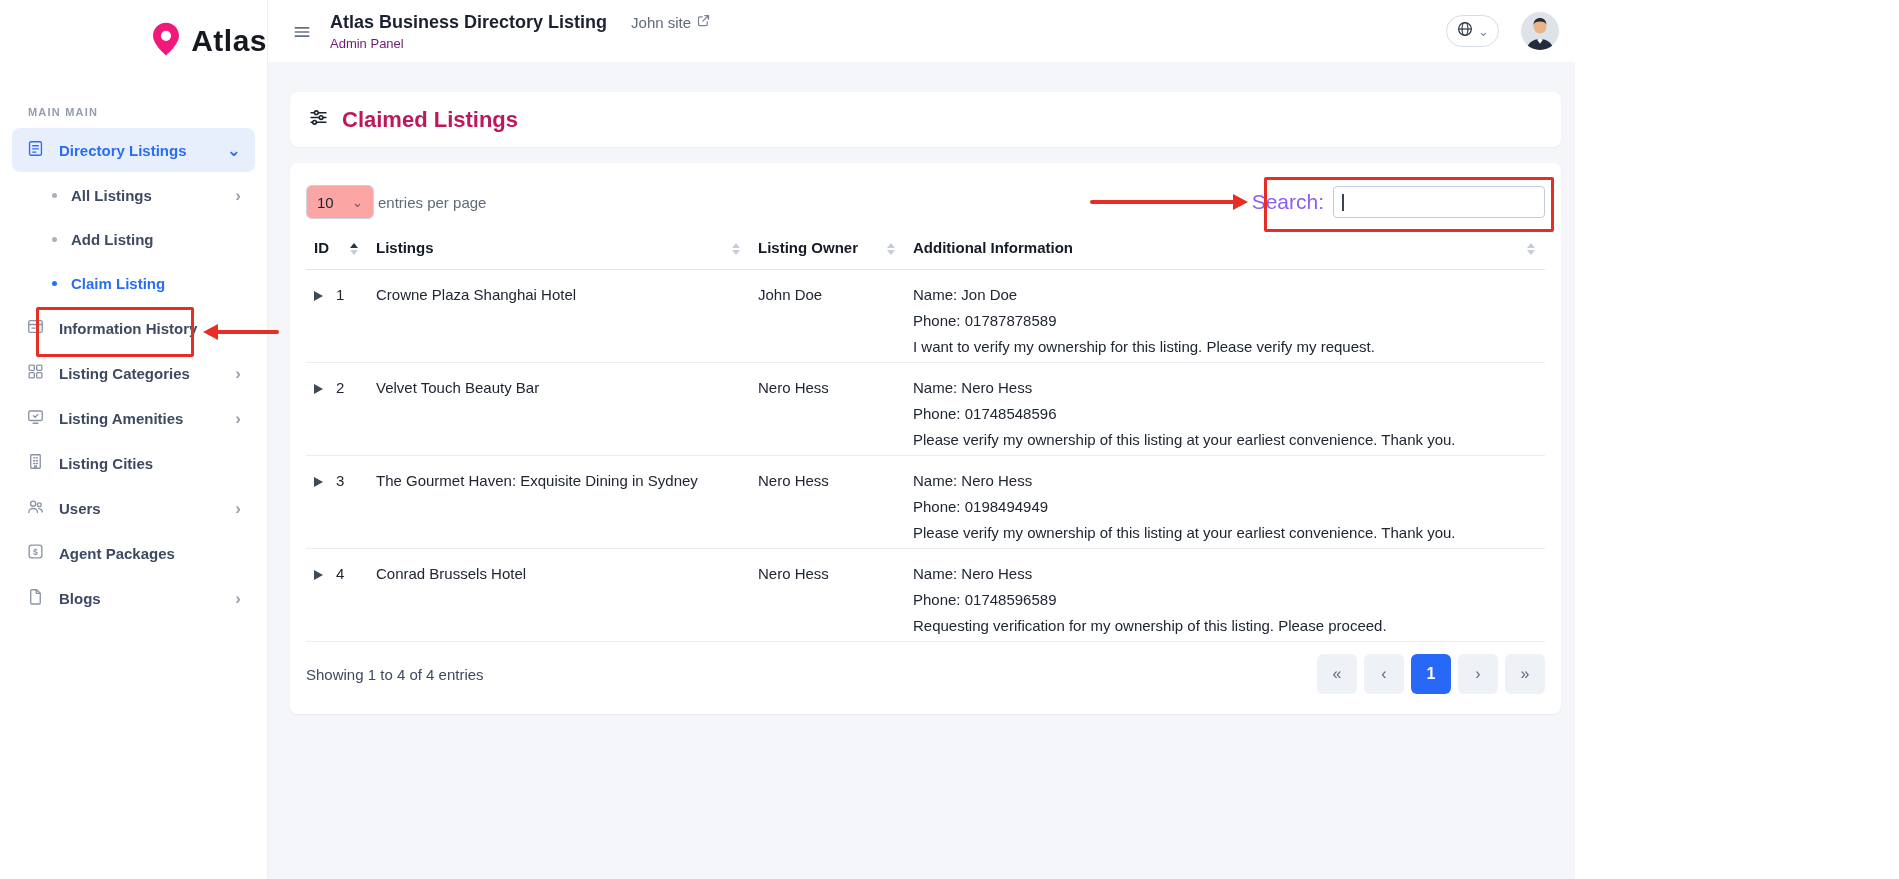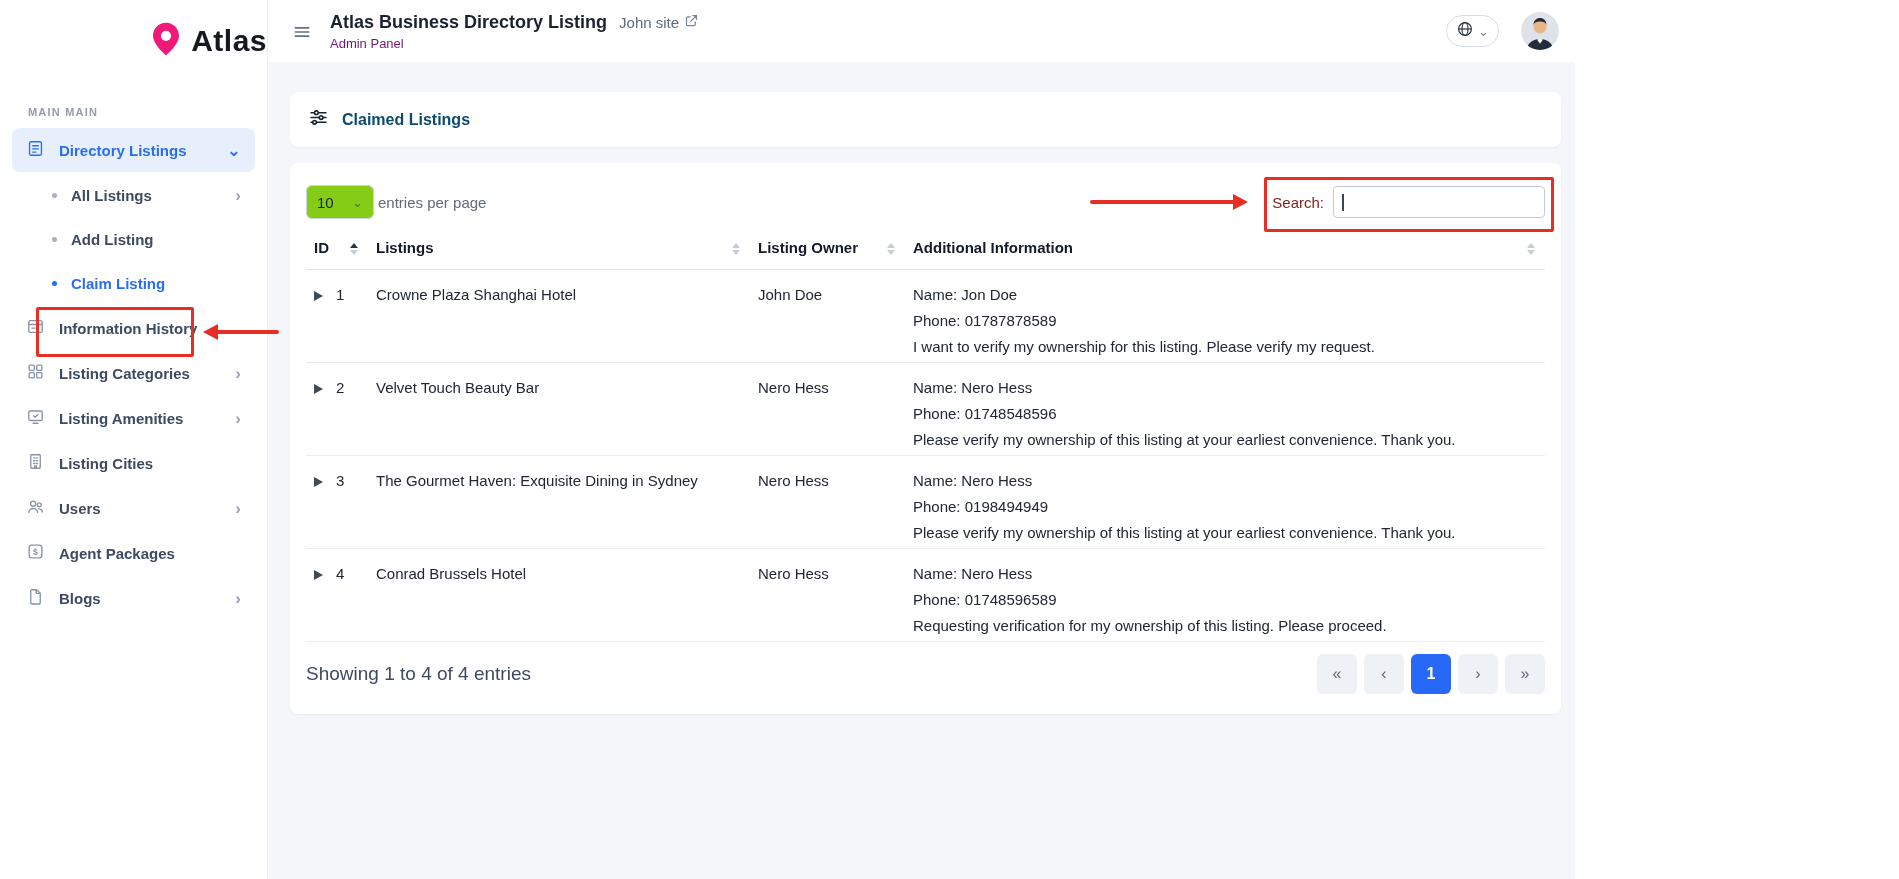--- a/index.html
+++ b/index.html
@@ -22,62 +22,62 @@
   .smi{display:flex;align-items:center;height:44px;padding:0 26px 0 52px;font-weight:bold;font-size:15px;color:#3d4a61;cursor:pointer;}
   .smi .dot{width:5px;height:5px;border-radius:50%;background:#a9b0bf;margin-right:14px;flex:none;}
   .smi .chev{margin-left:auto;color:#9aa3b4;font-size:17px;line-height:1;}
   .smi.claim{color:#2a6df5;}
   .smi.claim .dot{background:#2a6df5;}
 
   
   .main{flex:1;display:flex;flex-direction:column;background:#f4f6fa;}
   .topbar{height:62px;background:#fff;display:flex;align-items:center;padding:0 16px 0 24px;flex:none;}
   .burger{margin-right:18px;cursor:pointer;display:flex;align-items:flex-start;padding-top:2px;}
-  .title-row{display:flex;align-items:center;gap:12px;}
+  .title-row{display:flex;align-items:center;gap:24px;}
   .page-title{font-size:18px;font-weight:bold;color:#1a2130;}
   .view-site{display:flex;align-items:center;gap:5px;color:#5f6a7b;font-size:15px;cursor:pointer;}
   .subtitle{font-size:13px;color:#701a75;margin-top:3px;}
   .topbar-right{margin-left:auto;display:flex;align-items:center;gap:22px;}
   .globe-pill{display:flex;align-items:center;gap:4px;border:1px solid #d7dde6;border-radius:16px;
       padding:4px 9px;cursor:pointer;background:#fff;}
   .globe-pill .chev{color:#7a8494;font-size:13px;}
   .avatar{width:38px;height:38px;border-radius:50%;overflow:hidden;cursor:pointer;flex:none;}
 
   .content{padding:30px 14px 0 22px;}
   .card{background:#fff;border-radius:8px;box-shadow:0 1px 2px rgba(20,30,60,.05);}
   .title-card{height:55px;display:flex;align-items:center;gap:13px;padding:0 18px;margin-bottom:16px;}
-  .card-title{font-size:16px;font-weight:bold;color:#0c4a6e;}
+  .card-title{font-size:22px;font-weight:bold;color:#be185d;}
 
   .table-card{padding:22px 16px 20px;}
   .controls{display:flex;align-items:center;margin-bottom:10px;}
   .pagesize{width:68px;height:34px;border:1px solid #ccd3dd;border-radius:6px;display:flex;align-items:center;
-      justify-content:space-between;padding:0 10px;font-size:15px;color:#1b2230;cursor:pointer;background:#84cc16;}
+      justify-content:space-between;padding:0 10px;font-size:15px;color:#1b2230;cursor:pointer;background:#fca5a5;}
   .pagesize .chev{color:#55606f;font-size:13px;}
   .entries-label{margin-left:4px;color:#5f6a7b;font-size:15px;}
   .search-wrap{margin-left:auto;display:flex;align-items:center;gap:9px;}
-  .search-label{font-size:15px;color:#7f1d1d;}
+  .search-label{font-size:21px;color:#8b5cf6;}
   .search-input{width:212px;height:32px;border:1px solid #c3cbdb;border-radius:4px;padding:0 8px;font-size:15px;
       outline:none;position:relative;background:#fff;}
   .caret{position:absolute;width:1.5px;height:17px;background:#3a4350;}
 
   table{width:100%;border-collapse:collapse;table-layout:fixed;}
   th{text-align:left;font-weight:bold;font-size:15px;color:#141b26;padding:10px 8px 13px;border-bottom:1px solid #dfe3ea;
      position:relative;cursor:pointer;}
   td{padding:12px 8px 2px;border-bottom:1px solid #e9ecf1;vertical-align:top;font-size:15px;color:#202733;line-height:26px;}
   .sort{position:absolute;right:10px;top:50%;transform:translateY(-50%);display:flex;flex-direction:column;gap:2px;}
   .sort i{display:block;width:0;height:0;border-left:4.5px solid transparent;border-right:4.5px solid transparent;}
   .sort .u{border-bottom:5.5px solid #c6ccd8;}
   .sort .d{border-top:5.5px solid #c6ccd8;}
   .sort.asc .u{border-bottom-color:#2a3342;}
   .expand-tri{display:inline-block;width:0;height:0;border-left:9px solid #3f4a56;border-top:5.5px solid transparent;
       border-bottom:5.5px solid transparent;margin-right:13px;cursor:pointer;position:relative;top:1px;}
   .info-cell div{white-space:nowrap;}
 
   .table-footer{display:flex;align-items:center;margin-top:12px;}
-  .summary{font-size:19px;color:#3d4a61;}
+  .summary{font-size:15px;color:#3d4a61;}
   .pagination{margin-left:auto;display:flex;gap:7px;}
   .pg-btn{min-width:40px;height:40px;border-radius:6px;background:#eef1f5;color:#5f6a7b;display:flex;align-items:center;
       justify-content:center;font-size:16px;cursor:pointer;user-select:none;}
   .pg-btn.active{background:#2769f6;color:#fff;font-weight:bold;}
 
   
   .anno{position:absolute;z-index:20;pointer-events:none;}
   .anno-box{border:3px solid #e62e24;border-radius:2px;}
   .arrow{height:16px;}
   .arrow .shaft{position:absolute;top:6px;height:4px;background:#e62e24;border-radius:2px;}

